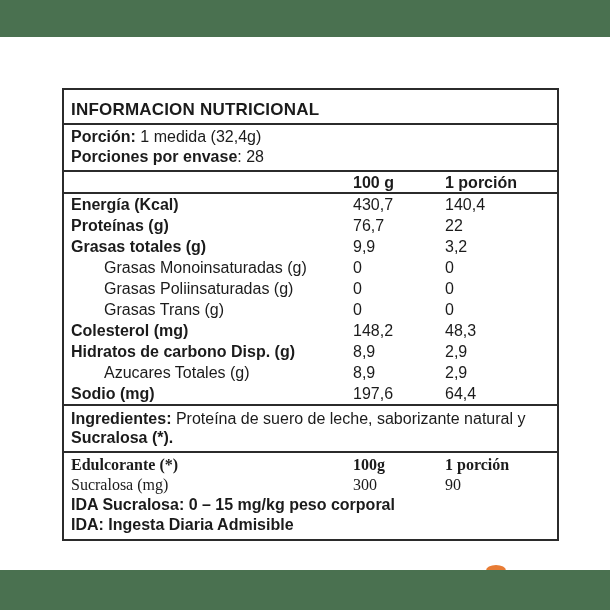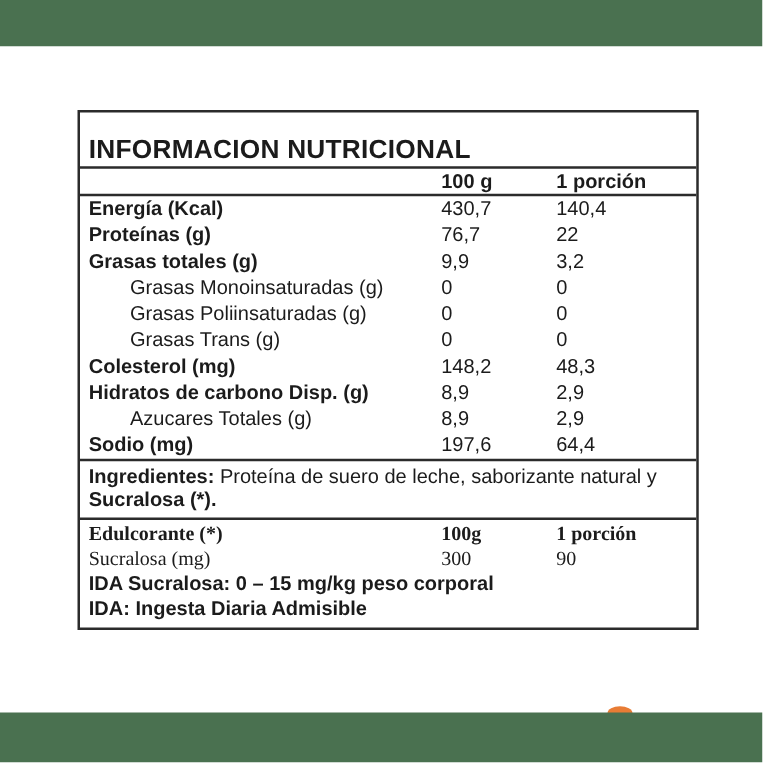--- a/index.html
+++ b/index.html
@@ -28,22 +28,22 @@
   }
   .nutri-table{
     position:absolute;left:62px;top:88px;width:497px;
     border:2px solid var(--border-dark);
     background:#fff;z-index:3;
     font-size:16px;line-height:21px;
   }
   .sec{border-bottom:2px solid var(--border-dark);}
   .sec:last-child{border-bottom:none;}
   .title-sec{
-    font-size:21px;font-weight:bold;letter-spacing:0.2px;
-    padding:20px 7px 3px 7px;line-height:20px;
+    font-size:17px;font-weight:bold;letter-spacing:0.2px;
+    padding:10px 7px 3px 7px;line-height:20px;
   }
   .serving-sec{padding:2px 7px 3px 7px;}
   .serving-sec .line{line-height:20px;}
   .bold{font-weight:bold;}
   .grid{
     display:grid;
     grid-template-columns:1fr 92px 106px;
     padding-right:6px;
   }
   .grid .val{text-align:left;}
@@ -65,20 +65,24 @@
 <body>
 
 <div class="band band-top"></div>
 <div class="orange-fragment"></div>
 <div class="band band-bottom"></div>
 
 <div class="nutri-table">
 
   <div class="sec title-sec">INFORMACION NUTRICIONAL</div>
 
+  <div class="sec serving-sec">
+    <div class="line"><span class="bold">Porción:</span><span> 1 medida (32,4g)</span></div>
+    <div class="line"><span class="bold">Porciones por envase</span><span>: 28</span></div>
+  </div>
 
   <div class="sec grid header-row">
     <span></span>
     <span class="val bold">100 g</span>
     <span class="val bold">1 porción</span>
   </div>
 
   <div class="sec nrows">
       <div class="grid nrow main">
         <span class="nname">Energía (Kcal)</span>

